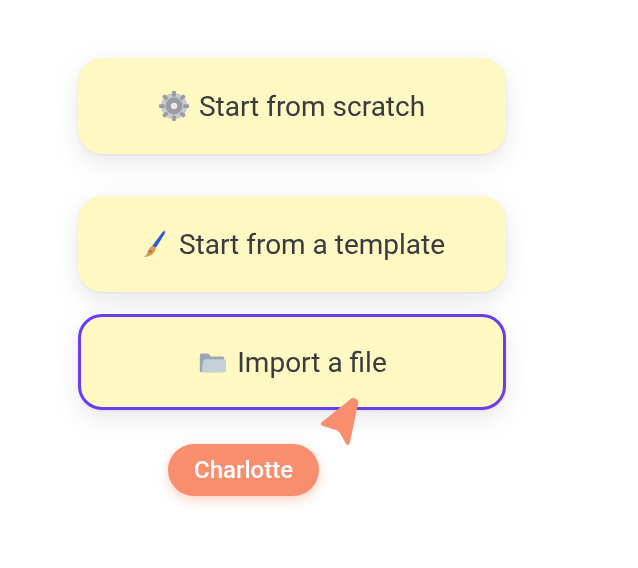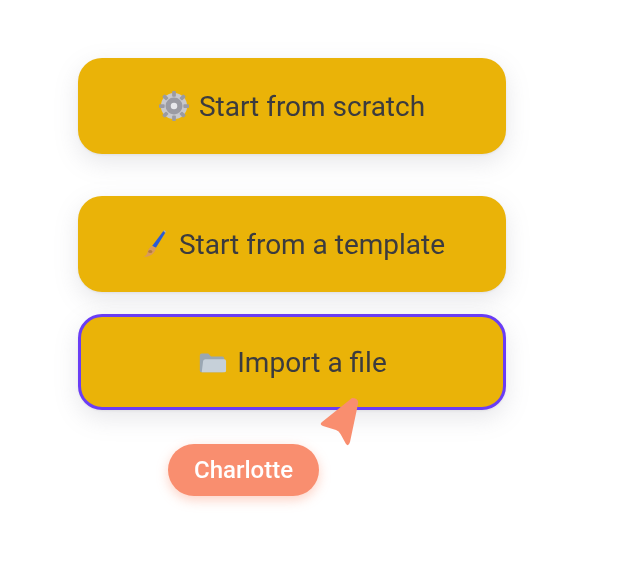--- a/index.html
+++ b/index.html
@@ -1,19 +1,19 @@
 <!DOCTYPE html>
 <html><head>
 <meta charset="utf-8">
 <style>
   html,body{margin:0;padding:0;width:638px;height:568px;background:#ffffff;font-family:-apple-system,BlinkMacSystemFont,"Segoe UI",Roboto,Helvetica,Arial,sans-serif;}
   .stage{position:relative;width:638px;height:568px;}
   .card{
     position:absolute;left:78px;width:428px;height:96px;
-    background:#eab308;border-radius:24px;
+    background:#fef9c3;border-radius:24px;
     box-shadow:0 8px 24px rgba(120,120,140,0.18),0 1px 2px rgba(120,120,140,0.12);
     display:flex;align-items:center;justify-content:center;
     font-size:28px;color:#3b3b3f;font-weight:450;
     box-sizing:border-box;border:2px solid transparent;
     cursor:pointer;
   }
   .card.selected{border:3px solid #6a3df5;}
   .card .icon{margin-right:10px;display:inline-flex;align-items:center;}
   #card0{top:58px;}
   #card1{top:196px;}

